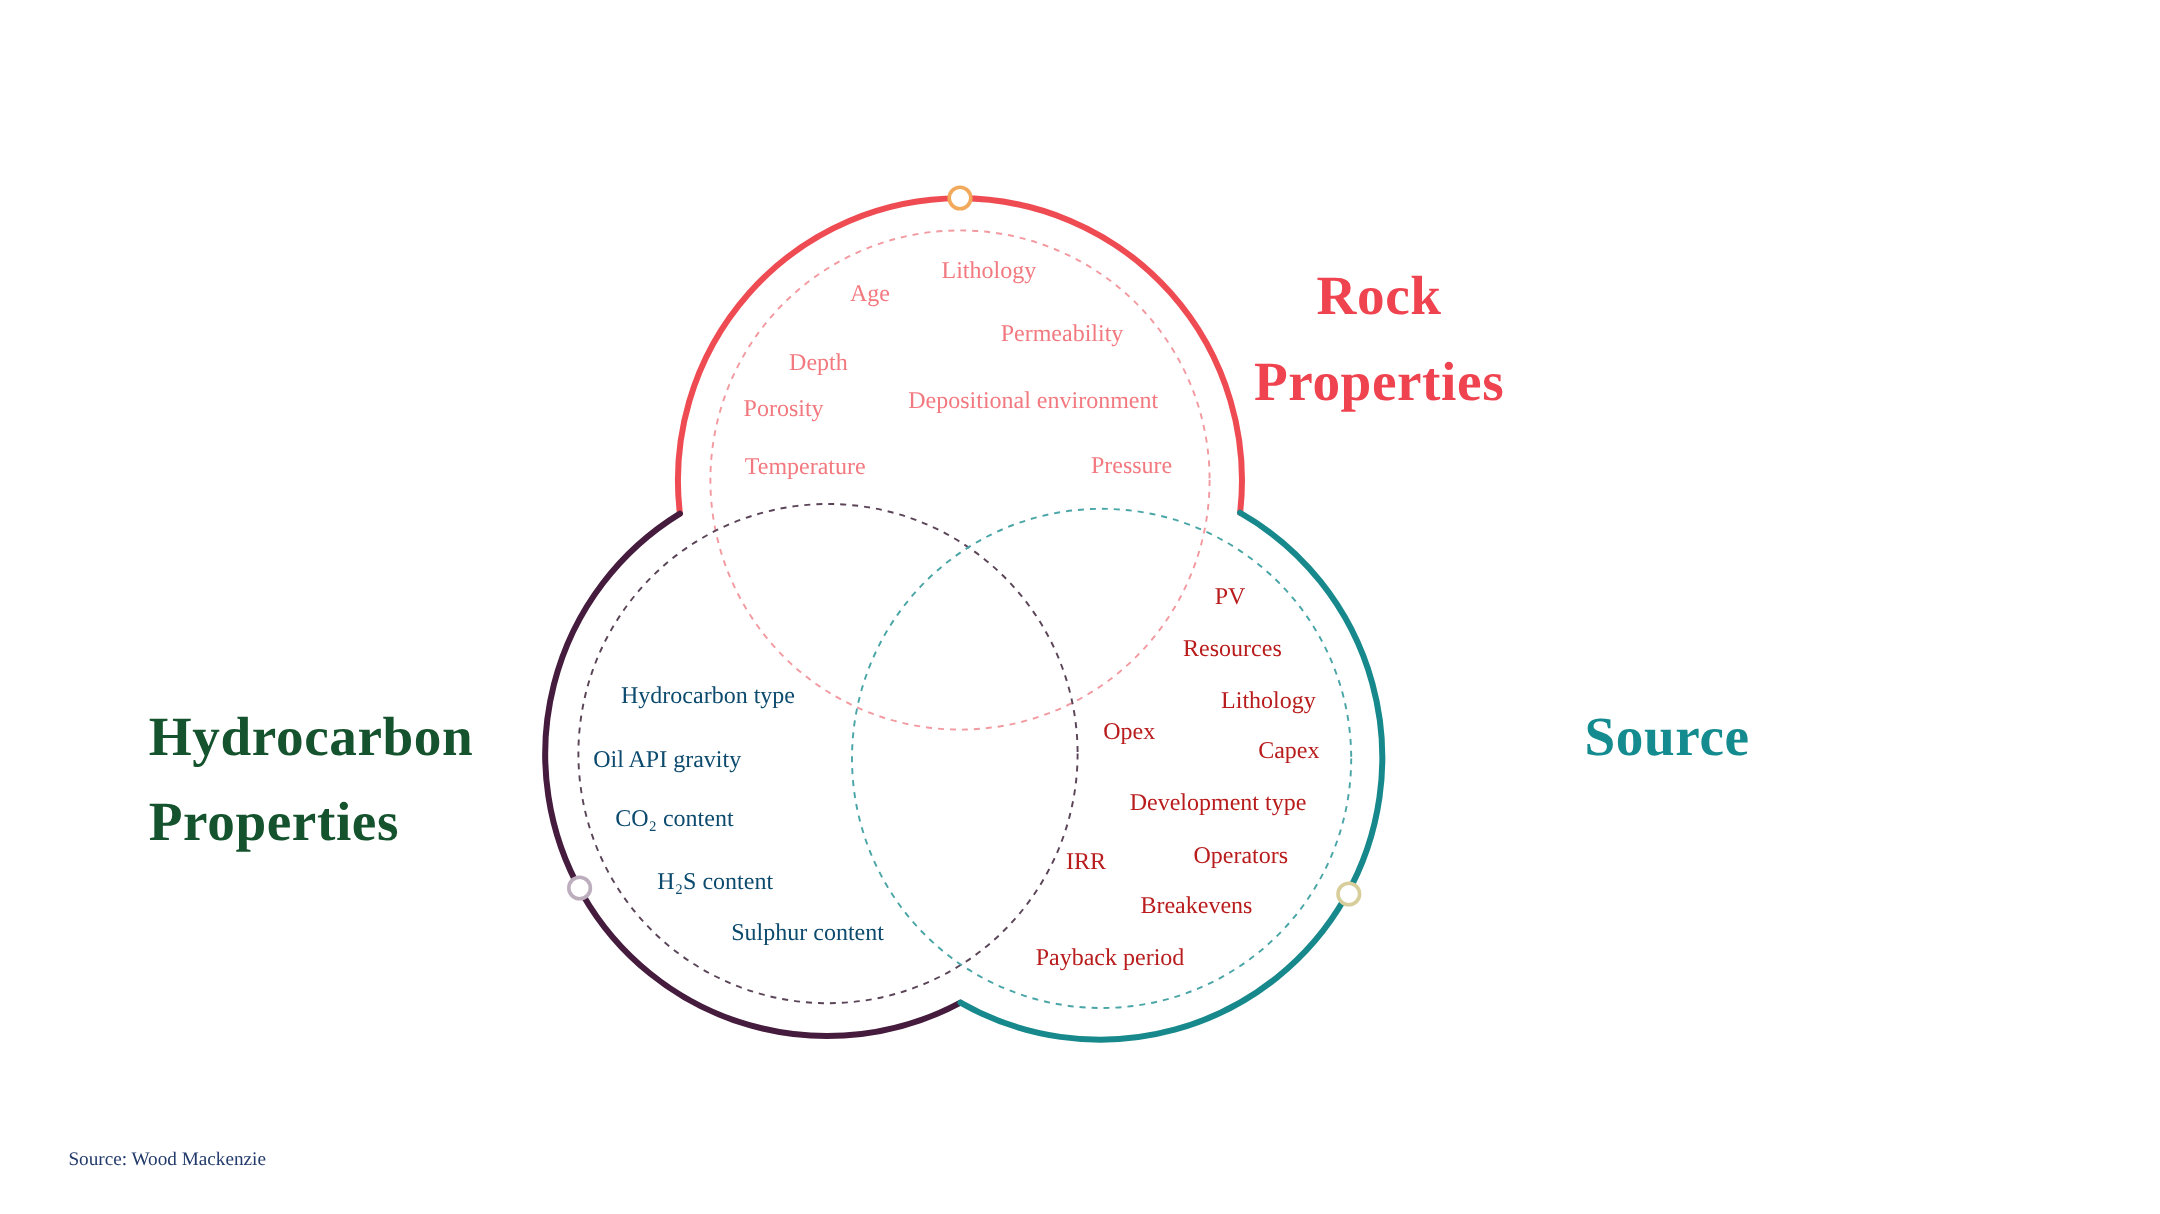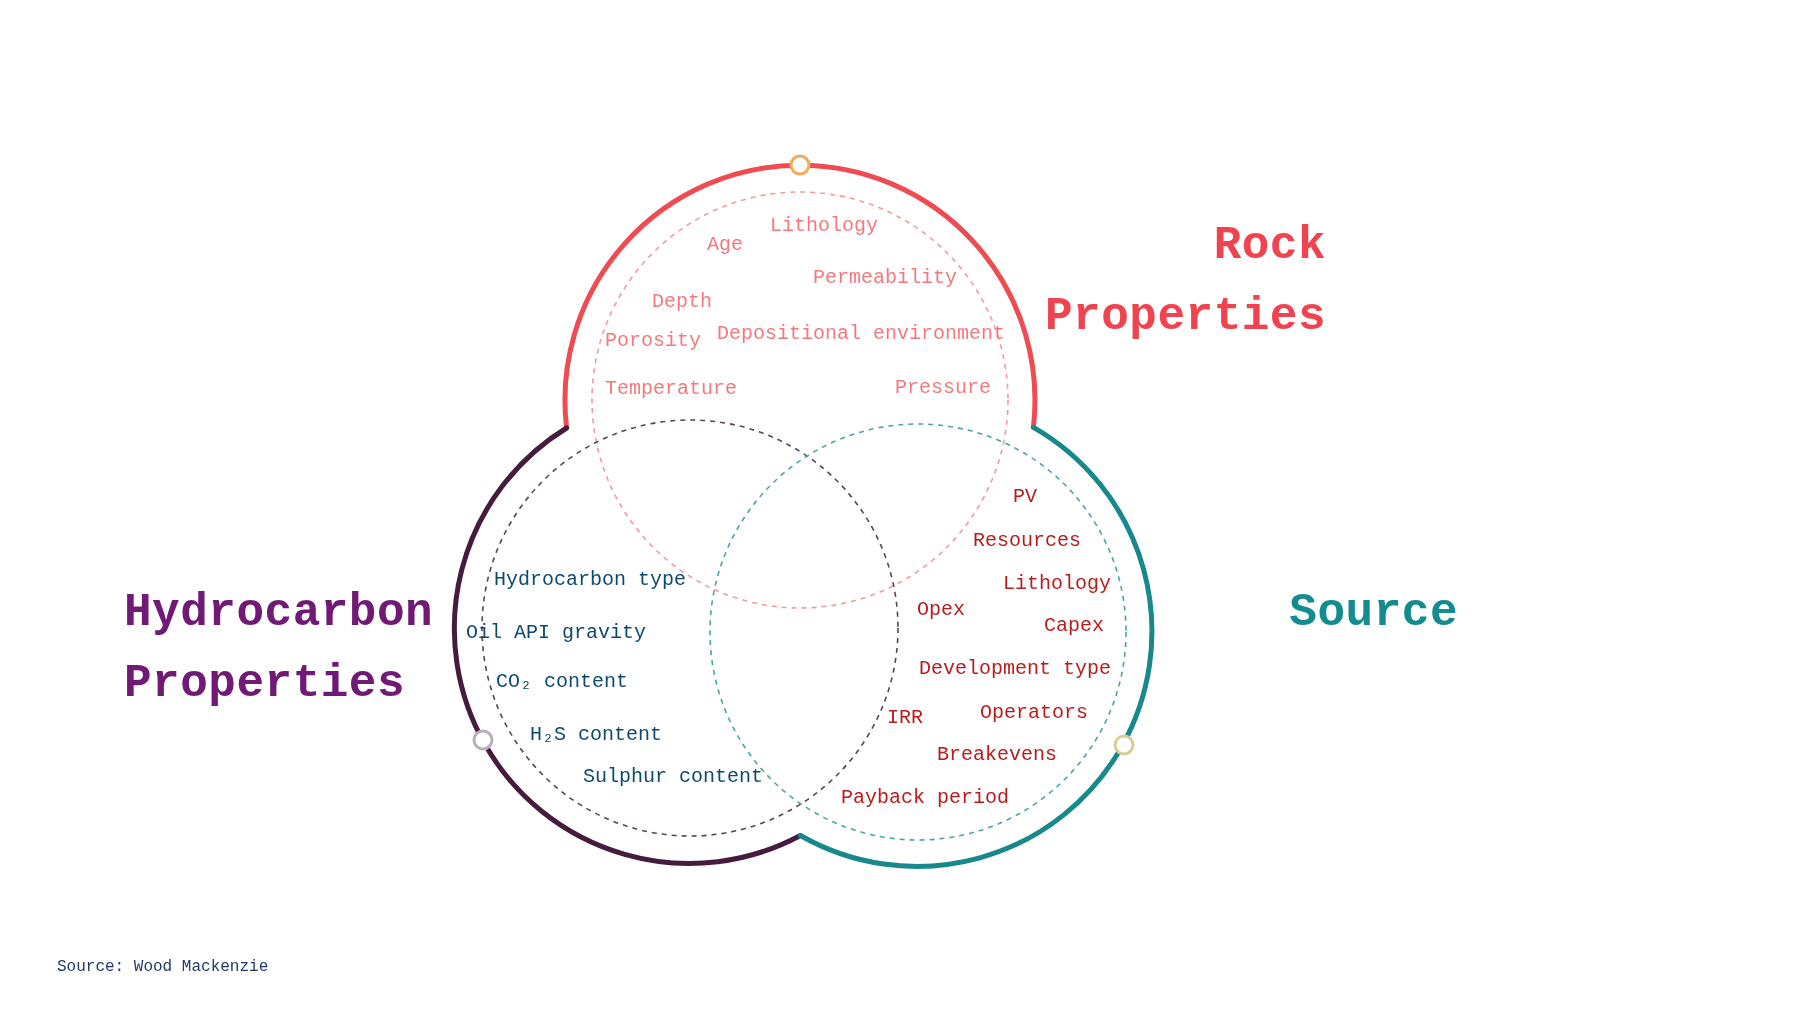--- a/index.html
+++ b/index.html
@@ -1,42 +1,42 @@
 <!DOCTYPE html>
 <html><head>
 <meta charset="utf-8">
 <style>
   html,body{margin:0;padding:0;background:#ffffff;}
   .canvas{
     position:relative;
     width:1800px;height:1012px;
     background:#ffffff;
     overflow:hidden;
-    font-family:Liberation Mono, monospace;
+    font-family:Liberation Serif, serif;
   }
   svg.venn-svg{position:absolute;left:0;top:0;}
   .item{
     position:absolute;
     transform:translate(-50%,-50%);
     white-space:nowrap;
     font-size:20px;
     line-height:1;
   }
   .item.rock{color:#F2797F;}
   .item.hydro{color:#0c4a6e;}
   .item.comm{color:#b91c1c;}
   .set-title{
     position:absolute;
     font-weight:700;
     font-size:46px;
     line-height:71px;
     letter-spacing:0.5px;
   }
-  .set-title.rock{color:#EF4450;left:1045px;top:211px;text-align:right;}
-  .set-title.hydro{color:#701a75;left:124px;top:578px;text-align:left;}
+  .set-title.rock{color:#EF4450;left:1045px;top:211px;text-align:center;}
+  .set-title.hydro{color:#14532d;left:124px;top:578px;text-align:left;}
   .set-title.comm{color:#148C8F;left:1158px;top:578px;width:300px;text-align:right;}
   .source-note{
     position:absolute;
     left:57px;top:958px;
     font-size:16px;
     color:#223A6B;
   }
 </style>
 </head>
 <body>

